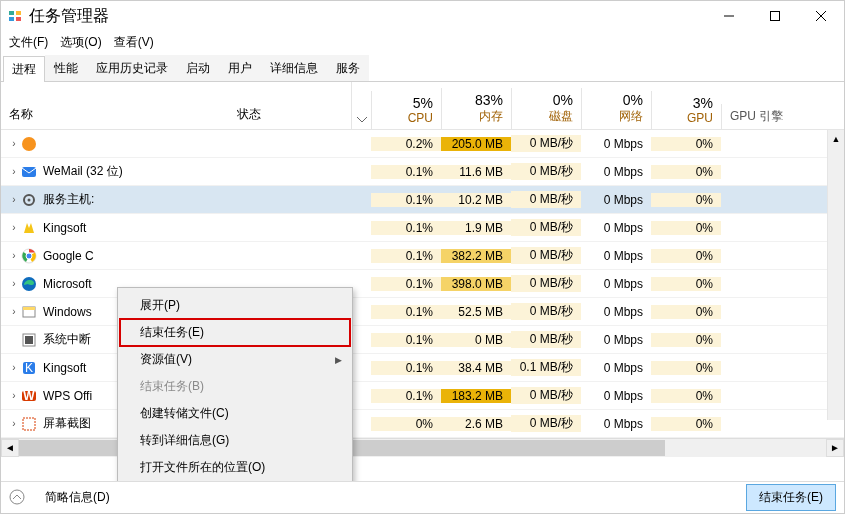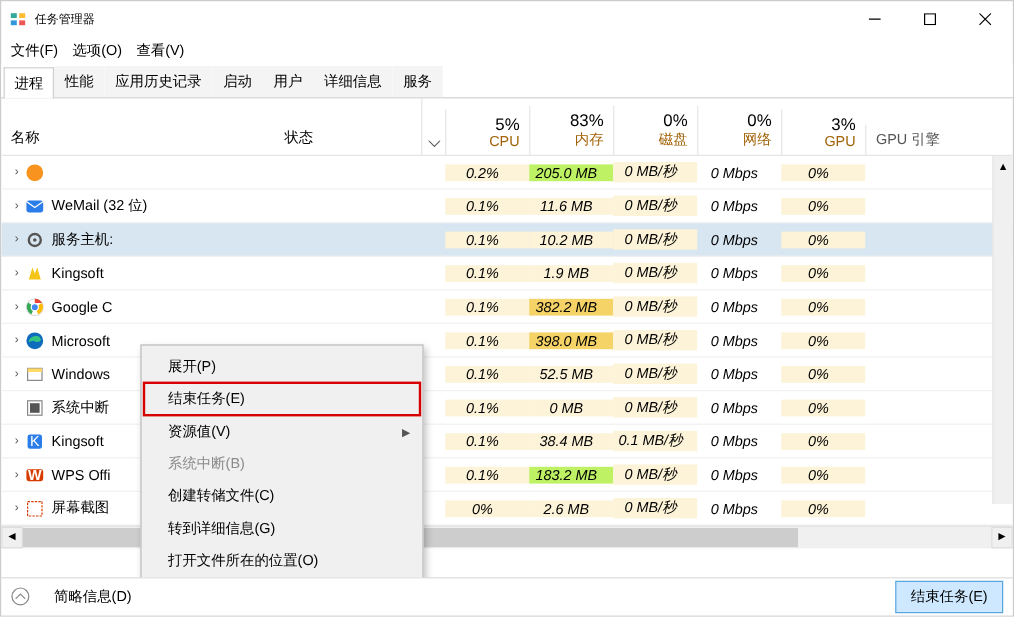--- a/index.html
+++ b/index.html
@@ -1,20 +1,20 @@
 <!DOCTYPE html>
 <html><head>
 <meta charset="utf-8">
 <style>
   * { margin:0; padding:0; box-sizing:border-box; font-family:"Microsoft YaHei","Segoe UI",sans-serif; font-size:12px; }
   body { background:#fff; width:845px; height:514px; overflow:hidden; position:relative; }
   .window { width:100%; height:100%; display:flex; flex-direction:column; border:1px solid #ccc; }
   .titlebar { display:flex; align-items:center; height:30px; padding:0 0 0 6px; }
   .titlebar .app-icon { width:16px; height:16px; margin-right:6px; display:flex; align-items:center; justify-content:center; }
-  .titlebar .title { flex:1; font-size:10px; }
+  .titlebar .title { flex:1; font-size:16px; }
   .winbtns { display:flex; }
   .winbtn { width:46px; height:30px; display:flex; align-items:center; justify-content:center; }
   .menubar { display:flex; height:22px; align-items:center; padding:0 2px; }
   .menubar .mitem { padding:2px 6px; font-size:12px; }
   .tabbar { display:flex; border-bottom:1px solid #d0d0d0; padding:2px 2px 0 2px; background:#fff;text-align:right; }
   .tab { padding:4px 8px; font-size:12px; border:1px solid transparent; border-bottom:none; background:#f4f4f4; margin-right:0; }
   .tab.active { background:#fff; border-color:#d0d0d0; position:relative; top:1px; }
   .content { flex:1; display:flex; flex-direction:column; overflow:hidden; position:relative; }
   .headerrow { display:flex; border-bottom:1px solid #e5e5e5; align-items:flex-end; height:48px; }
   .col-name { flex:0 0 230px; padding:0 6px 6px 8px; font-size:12px; display:flex; align-items:flex-end; height:100%; }
@@ -24,24 +24,24 @@
   .numhead .pct { font-size:14px; }
   .numhead .lbl { font-size:12px; color:#a16207; }
   .col-engine { flex:1; border-left:1px solid #e5e5e5; padding:4px 8px; display:flex; align-items:flex-end; font-size:12px; color:#555; }
   .rows { overflow:auto; position:relative; }
   .row { display:flex; align-items:center; height:28px; border-bottom:1px solid #f1f1f1; }
   .row.sel { background:#d8e6f2; }
   .cell-name { flex:0 0 230px; display:flex; align-items:center; padding-left:6px; overflow:hidden; white-space:nowrap; }
   .expander { width:14px; display:flex; justify-content:center; color:#555; font-size:10px;}
   .proc-icon { width:16px; height:16px; margin-right:6px; display:flex; align-items:center; justify-content:center; font-size:12px;}
   .cell-status { flex:0 0 140px; }
-  .cell-num { flex:0 0 70px; text-align:center; padding-right:8px;font-style:italic; }
+  .cell-num { flex:0 0 70px; text-align:right; padding-right:8px; }
   .cell-engine { flex:1; padding-left:8px; }
   .lvl1 { background:#fcf3d8; }
-  .lvl2 { background:#bef264; }
+  .lvl2 { background:#eab308; }
   .lvl3 { background:#f5d367; }
   .hscroll { height:18px; background:#f0f0f0; border-top:1px solid #ddd; position:relative; display:flex; align-items:center; }
   .hscroll .arrow { width:18px; height:18px; display:flex; align-items:center; justify-content:center; background:#f0f0f0; border:1px solid #ddd; font-size:10px;}
   .hscroll .track { flex:1; height:18px; background:#f0f0f0; position:relative; }
   .hscroll .thumb { position:absolute; left:0; width:80%; height:16px; top:1px; background:#cdcdcd; }
   .footer { display:flex; align-items:center; height:32px; border-top:1px solid #ddd; padding:0 8px; }
   .footer .fewer { display:flex; align-items:flex-start; gap:20px; }
   .footer .spacer { flex:1; }
   .footer .endbtn { border:1px solid #adadad; background:#e1e1e1; padding:4px 12px; }
   .endbtn.hl { background:#cde8ff; border-color:#5aa7e0; }
@@ -350,21 +350,21 @@
         </div>
         <div class="vscroll">
         <div class="varrow">▲</div>
       </div>
     </div>
 
     <div class="ctxmenu">
       <div class="ctxitem">展开(P)</div>
       <div class="ctxitem boxed">结束任务(E)</div>
       <div class="ctxitem submenu">资源值(V)</div>
-      <div class="ctxitem disabled">系统中断(B)</div>
+      <div class="ctxitem disabled">结束任务(B)</div>
       <div class="ctxitem">创建转储文件(C)</div>
       <div class="ctxitem">转到详细信息(G)</div>
       <div class="ctxitem">打开文件所在的位置(O)</div>
 
     </div>
 
     <div class="hscroll">
       <div class="arrow">◄</div>
       <div class="track">
           <div class="thumb"></div>

